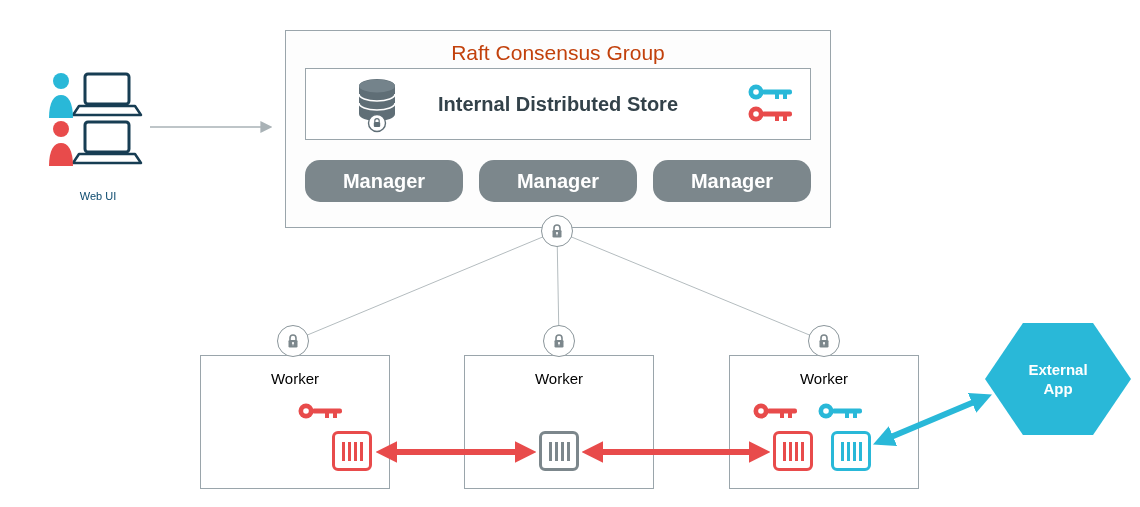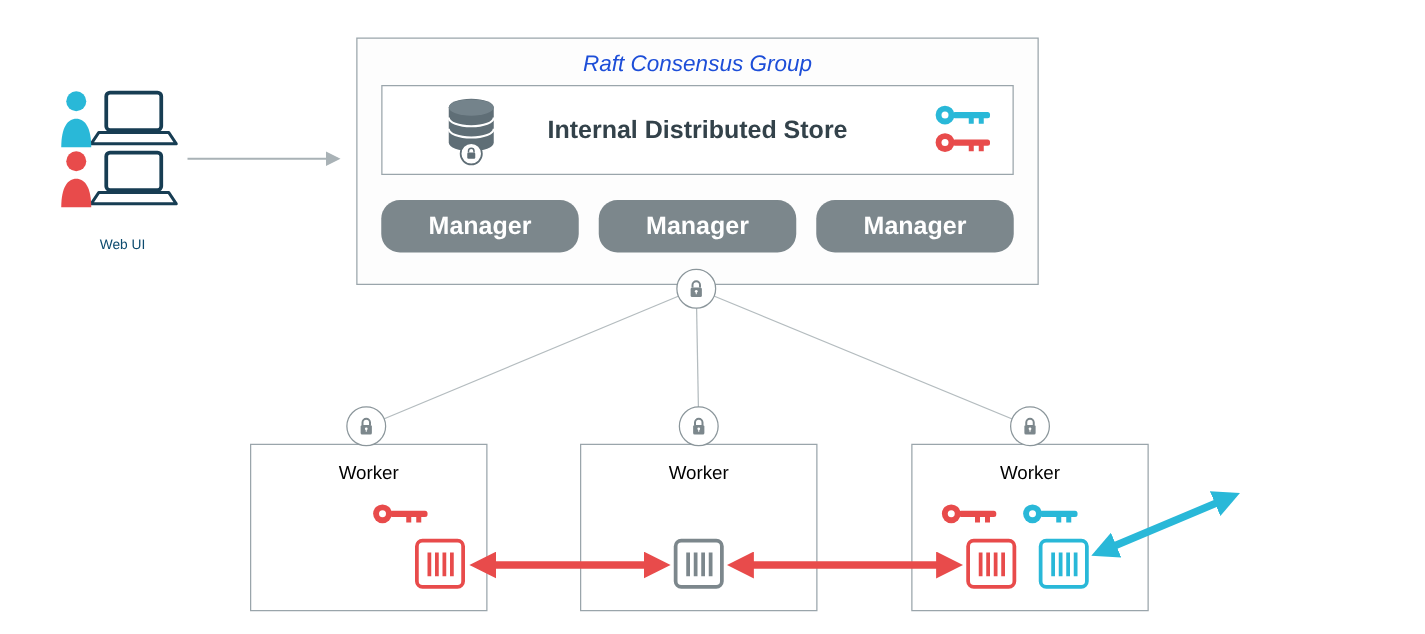--- a/index.html
+++ b/index.html
@@ -2,21 +2,21 @@
 <html><head>
 <meta charset="utf-8">
 <style>
   html,body{margin:0;padding:0;background:#fff;}
   body{font-family:"Liberation Sans","DejaVu Sans",sans-serif;}
   .canvas{position:relative;width:1140px;height:507px;background:#fff;overflow:hidden;}
 
   
   .raft-box{position:absolute;left:285px;top:30px;width:546px;height:198px;
     background:#fdfdfd;border:1px solid #9aa5ab;box-sizing:border-box;z-index:1;}
-  .raft-title{margin-top:10px;text-align:center;font-size:18px;color:#1d4ed8;font-style:italic;}
+  .raft-title{margin-top:10px;text-align:center;font-size:21px;color:#c2410c;}
   .store-box{position:absolute;left:305px;top:68px;width:506px;height:72px;
     background:#fff;border:1px solid #9aa5ab;box-sizing:border-box;z-index:2;padding-left:31px;}
   .store-label{position:absolute;left:0;right:0;top:0;bottom:0;display:flex;
     align-items:center;justify-content:center;font-size:20px;font-weight:bold;color:#33424a;}
   .db-icon{position:absolute;left:48px;top:8px;}
   .key{position:absolute;}
   .key-blue-store{right:16px;top:14px;}
   .key-red-store{right:16px;top:36px;}
   .manager{position:absolute;top:160px;width:158px;height:42px;background:#7c878c;
     color:#ffffff;font-size:20px;font-weight:bold;display:flex;align-items:center;
@@ -256,14 +256,17 @@
       <span></span>
       <span></span>
   </div>
   <div class="container-icon c-blue cw3b">
     <span></span>
       <span></span>
       <span></span>
       <span></span>
   </div>
 
+  <div class="hexagon">
+    <div class="hex-label">External App</div>
+  </div>
 
 </div>
 
 </body></html>

